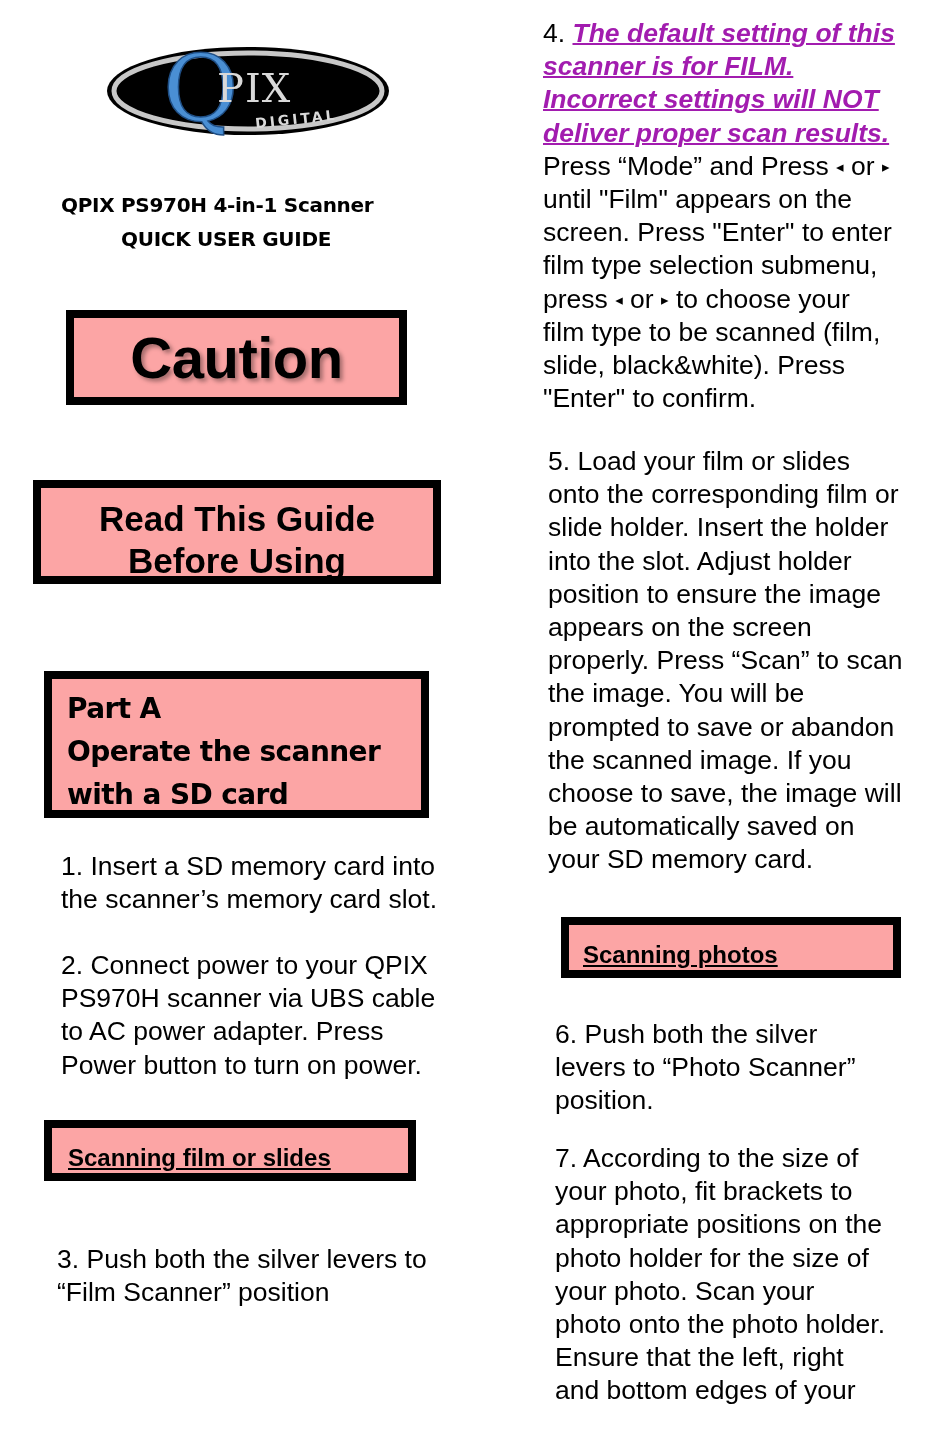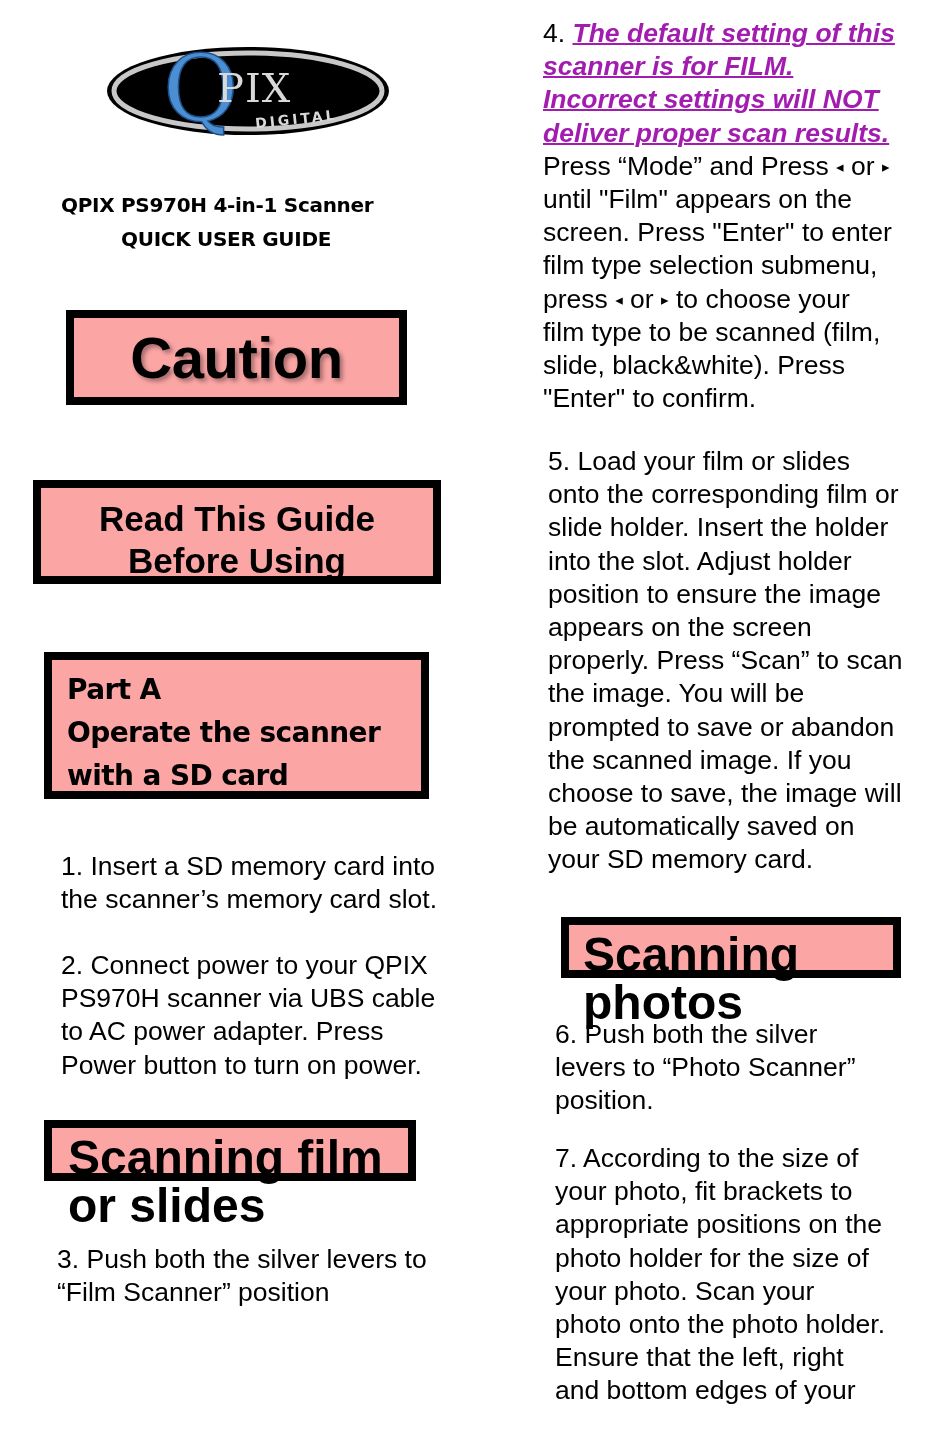--- a/index.html
+++ b/index.html
@@ -20,32 +20,32 @@
 
   .caution-box { left: 66px; top: 310px; width: 341px; height: 95px;
                  display: flex; align-items: center; justify-content: center; }
   .caution-box span { font-size: 58px; font-weight: bold; letter-spacing: -0.5px;
                       text-shadow: 3px 3px 4px rgba(0,0,0,0.35); }
 
   .read-box { left: 33px; top: 480px; width: 408px; height: 104px;
               text-align: center; padding-top: 10px; }
   .read-box span { display: block; font-size: 35px; font-weight: bold; line-height: 42px; }
 
-  .parta-box { left: 44px; top: 652px; width: 385px; height: 147px; padding: 8px 0 0 15px; }
+  .parta-box { left: 44px; top: 671px; width: 385px; height: 147px; padding: 8px 0 0 15px; }
   .parta-box span { display: block; font-family: "DejaVu Sans", sans-serif; font-weight: bold;
                     font-size: 28px; line-height: 43px; letter-spacing: -0.6px; }
 
   .para { font-size: 26.5px; line-height: 33.2px; white-space: nowrap; }
   .para span.line { display: block; }
 
   .p1 { left: 61px; top: 850px; }
   .p2 { left: 61px; top: 949px; }
 
   .film-box { left: 44px; top: 1120px; width: 372px; height: 61px; padding: 6px 0 0 16px; }
-  .film-box span, .photo-box span { font-size: 48px; font-weight: bold; line-height: 48px; }
+  .film-box span, .photo-box span { font-size: 24px; font-weight: bold; line-height: 48px; text-decoration: underline; }
 
   .p3 { left: 57px; top: 1243px; }
 
   .p4 { left: 543px; top: 17px; }
   .warn { color: #a21caf; font-weight: bold; font-style: italic; text-decoration: underline;
           text-decoration-thickness: 2px; }
   .tri { display: inline-block; font-size: 15px; vertical-align: 3px; }
 
   .p5 { left: 548px; top: 445px; }
 

